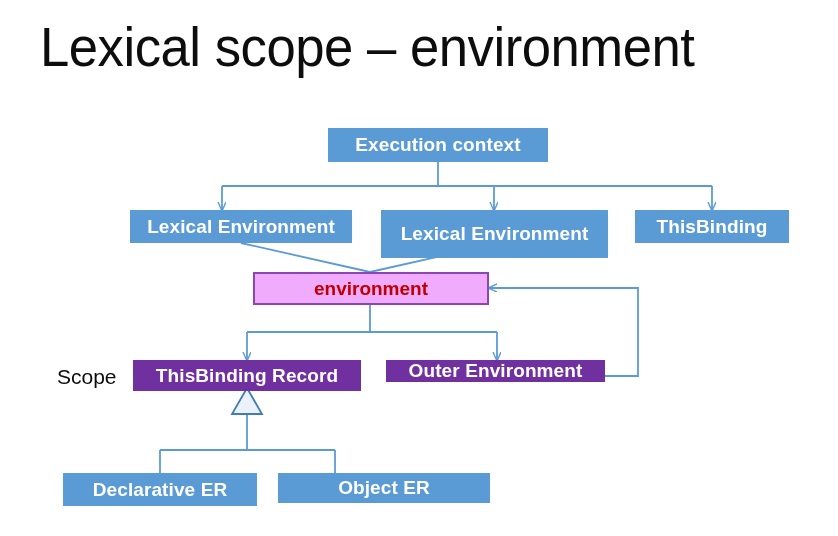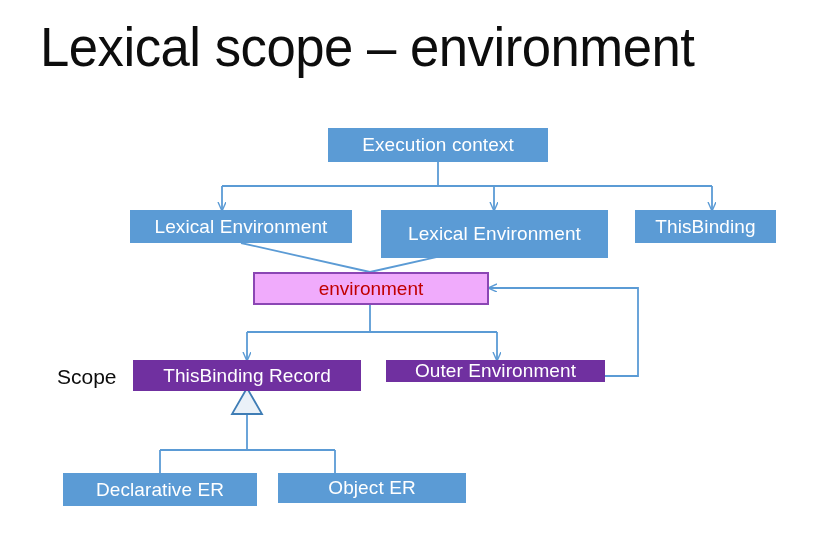--- a/index.html
+++ b/index.html
@@ -52,20 +52,21 @@
 
   
   .node {
     position: absolute;
     box-sizing: border-box;
     display: flex;
     align-items: center;
     justify-content: center;
     white-space: nowrap;
     font-family: "Liberation Sans", sans-serif;
+    font-weight: bold;
   }
   .node-blue {
     background: #5B9BD5;
     color: #ffffff;
     font-size: 19px;
     letter-spacing: 0.1px;
   }
   .node-purple {
     background: #7030A0;
     color: #ffffff;
@@ -127,27 +128,27 @@
 
     <polygon points="247,388 232,414 262,414" fill="#EAF1F8" stroke="#3F7DB5" stroke-width="1.8"></polygon>
   </svg>
 
   <div class="node node-blue" style="left:328px; top:128px; width:220px; height:34px;">Execution context</div>
 
   <div class="node node-blue" style="left:130px; top:210px; width:222px; height:33px;">Lexical Environment</div>
 
   <div class="node node-blue" style="left:381px; top:210px; width:227px; height:48px;">Lexical Environment</div>
 
-  <div class="node node-blue" style="left:635px; top:210px; width:141px; height:33px;">ThisBinding</div>
+  <div class="node node-blue" style="left:635px; top:210px; width:154px; height:33px;">ThisBinding</div>
 
   <div class="node node-outline" style="left:253px; top:272px; width:236px; height:33px;">environment</div>
 
   <div class="side-label" style="left:57px; top:365px;">Scope</div>
 
   <div class="node node-purple" style="left:133px; top:360px; width:228px; height:31px;">ThisBinding Record</div>
 
   <div class="node node-purple" style="left:386px; top:360px; width:219px; height:22px;">Outer Environment</div>
 
   <div class="node node-blue" style="left:63px; top:473px; width:194px; height:33px;">Declarative ER</div>
 
-  <div class="node node-blue" style="left:278px; top:473px; width:188px; height:30px;">Object ER</div>
+  <div class="node node-blue" style="left:278px; top:473px; width:212px; height:30px;">Object ER</div>
 
 </div>
 
 </body></html>

